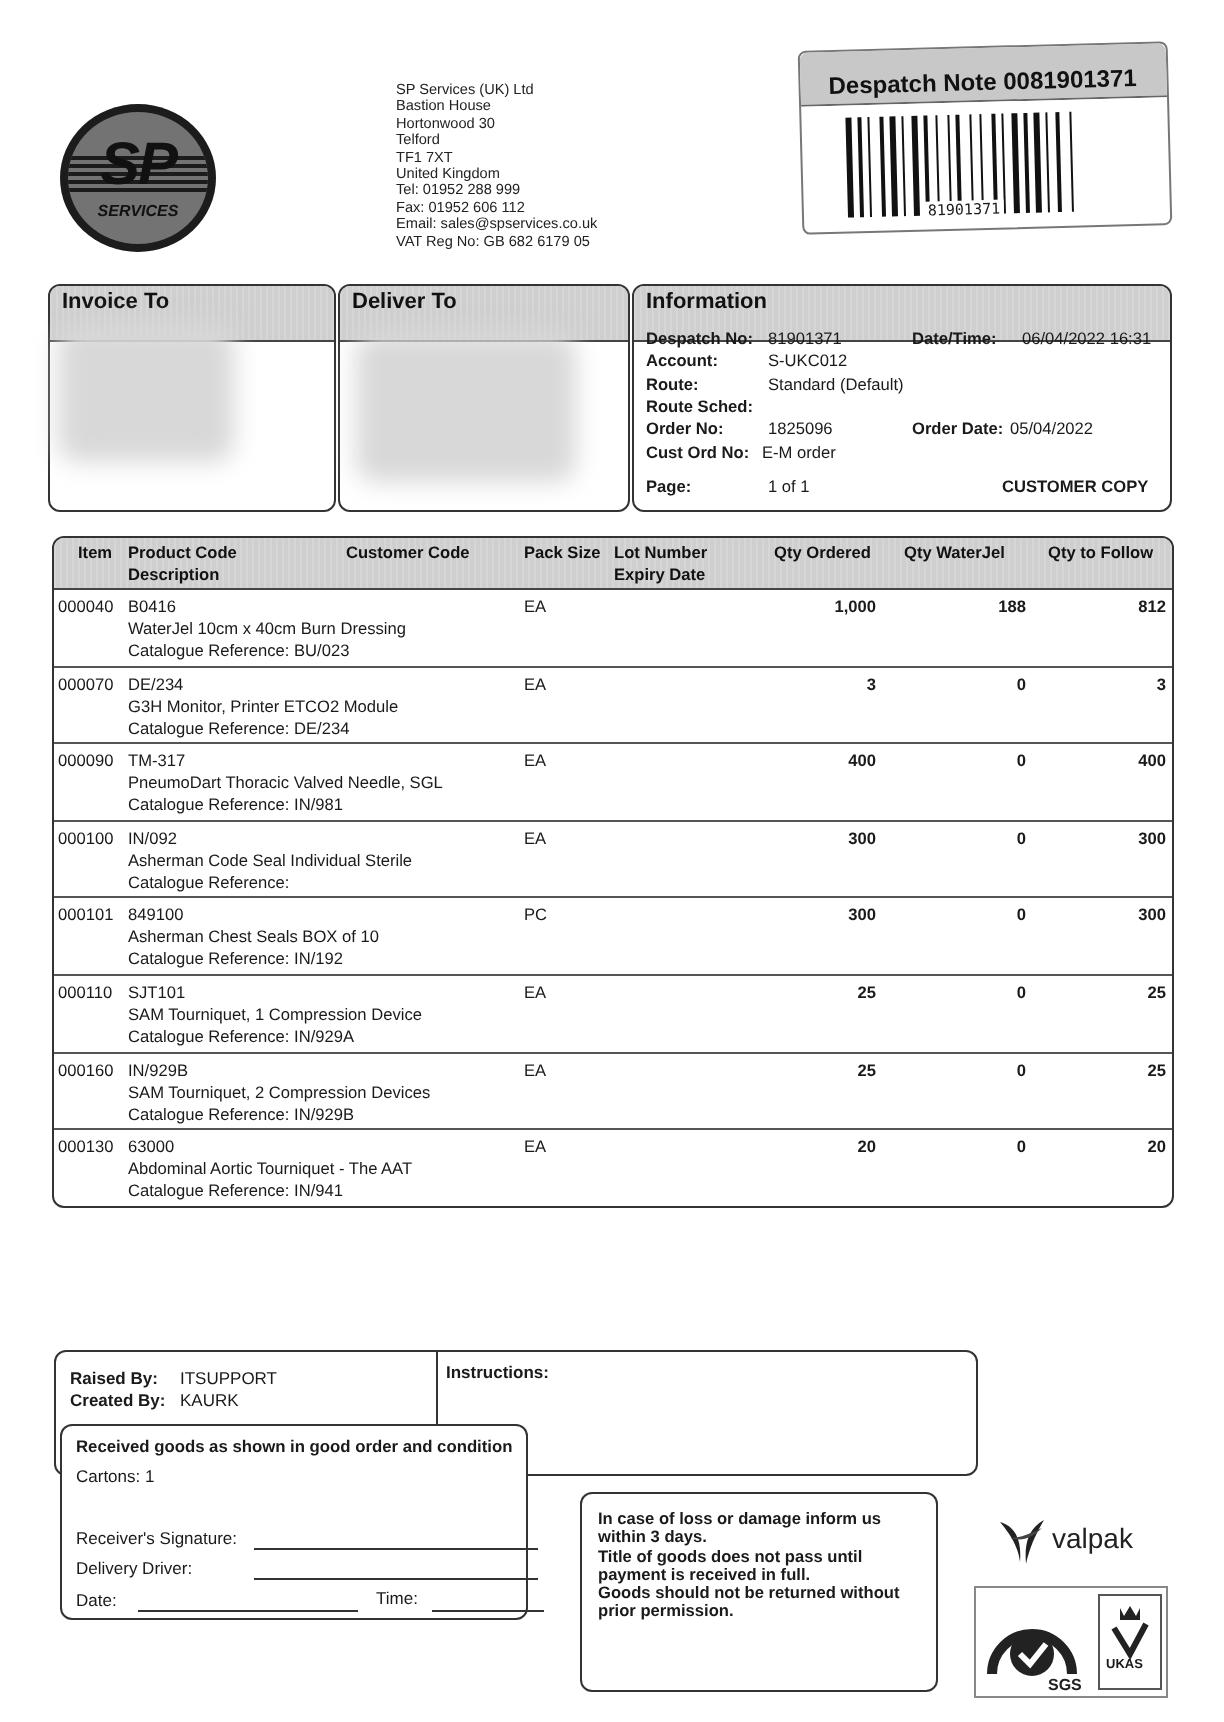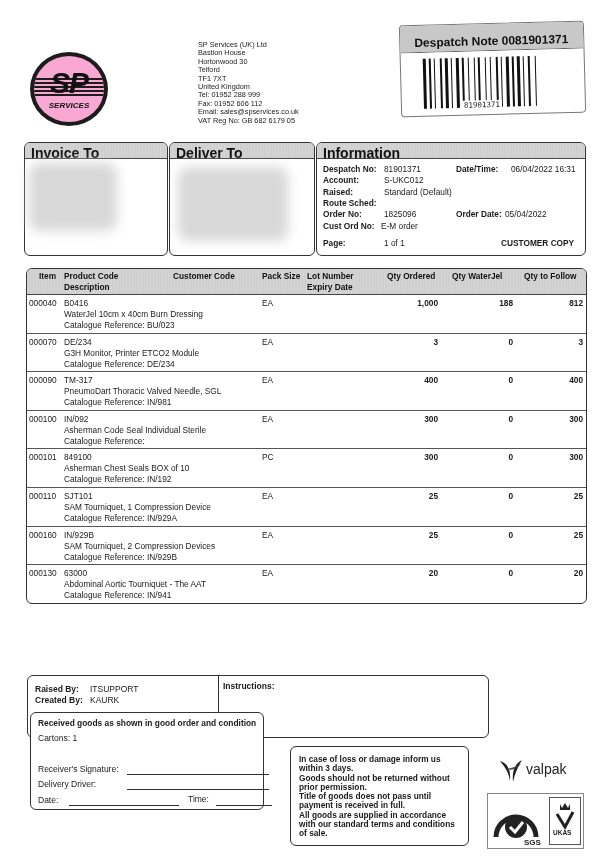--- a/index.html
+++ b/index.html
@@ -2,40 +2,40 @@
 <html><head>
 <meta charset="utf-8">
 <style>
   * { box-sizing: border-box; margin: 0; padding: 0; }
   html, body { width: 612px; height: 861px; background: #ffffff; overflow: hidden; }
   body { position: relative; font-family: "Liberation Sans", sans-serif; color: #1a1a1a; font-size: 8.5px; }
   .abs { position: absolute; }
 
   
   .logo { left: 30px; top: 52px; width: 78px; height: 74px; border-radius: 50%; background: #1c1c1c; }
-  .logo-inner { position: absolute; left: 4px; top: 4px; width: 70px; height: 66px; border-radius: 50%; background: #f9a8d4; overflow: hidden; }
+  .logo-inner { position: absolute; left: 4px; top: 4px; width: 70px; height: 66px; border-radius: 50%; background: #737373; overflow: hidden; }
   .logo-stripes { position: absolute; left: 0; top: 22px; width: 70px; height: 18px;
     background: repeating-linear-gradient(180deg, #1c1c1c 0 2px, transparent 2px 4px); }
   .logo-sp { position: absolute; left: 0; width: 70px; top: 10px; text-align: center; font-weight: bold; font-style: italic; font-size: 30px; color: #111; letter-spacing: -1px; }
   .logo-services { position: absolute; left: 0; width: 70px; top: 45px; text-align: center; font-weight: bold; font-style: italic; font-size: 8px; color: #111; }
 
   
   .company { left: 198px; top: 41px; font-size: 7.3px; line-height: 8.4px; color: #222; }
 
   
   .label { left: 400px; top: 23px; width: 185px; height: 92px; border: 1px solid #777; border-radius: 4px; background: #fff; transform: rotate(-1.5deg); }
   .label-top { position: absolute; left: 0; top: 0; width: 100%; height: 27px; background: #c8c8c8; border-bottom: 1px solid #666; border-radius: 4px 4px 0 0; }
   .label-title { position: absolute; left: 14px; top: 10px; font-weight: bold; font-size: 12px; color: #111; }
   .barcode { position: absolute; left: 22px; top: 33px; width: 130px; height: 50px; display: flex; align-items: stretch; gap: 1px; }
   .bar { background: #111; }
   .barcode-num { position: absolute; left: 60px; top: 76px; font-family: "DejaVu Sans Mono", monospace; font-size: 7.5px; background: #fff; padding: 0 2px; }
 
   
   .box { border: 1.3px solid #333; border-radius: 6px; background: #fff; }
-  .box-head { height: 16px; background: #cfcfcf; border-bottom: 1.3px solid #444; border-radius: 5px 5px 0 0; font-weight: bold; font-size: 14px; padding: 2px 6px; color: #111;
+  .box-head { height: 28px; background: #cfcfcf; border-bottom: 1.3px solid #444; border-radius: 5px 5px 0 0; font-weight: bold; font-size: 11px; padding: 2px 6px; color: #111;
     background-image: repeating-linear-gradient(90deg, rgba(255,255,255,0.15) 0 1px, transparent 1px 3px); }
   .blur { background: #d8d8d8; filter: blur(6px); border-radius: 10px; }
 
   .info-grid { position: absolute; left: 6px; top: 21px; font-size: 8.3px; line-height: 11.3px; }
   .lbl { font-weight: bold; }
 
   
   .tbl { left: 26px; top: 268px; width: 561px; height: 336px; }
   .tbl-head { height: 26px; background: #cfcfcf; border-bottom: 1.3px solid #444; border-radius: 5px 5px 0 0; position: relative;
     background-image: repeating-linear-gradient(90deg, rgba(255,255,255,0.15) 0 1px, transparent 1px 3px); }
@@ -141,21 +141,21 @@
   <div class="box-head">Information</div>
   <div class="info-grid" style="width:262px; height:90px;">
     <span class="abs lbl" style="left:0; top:0;">Despatch No:</span>
     <span class="abs" style="left:61px; top:0;">81901371</span>
     <span class="abs lbl" style="left:133px; top:0;">Date/Time:</span>
     <span class="abs" style="left:188px; top:0;">06/04/2022 16:31</span>
 
     <span class="abs lbl" style="left:0; top:11.3px;">Account:</span>
     <span class="abs" style="left:61px; top:11.3px;">S-UKC012</span>
 
-    <span class="abs lbl" style="left:0; top:22.6px;">Raised:</span>
+    <span class="abs lbl" style="left:0; top:22.6px;">Route:</span>
     <span class="abs" style="left:61px; top:22.6px;">Standard (Default)</span>
 
     <span class="abs lbl" style="left:0; top:33.9px;">Route Sched:</span>
 
     <span class="abs lbl" style="left:0; top:45.2px;">Order No:</span>
     <span class="abs" style="left:61px; top:45.2px;">1825096</span>
     <span class="abs lbl" style="left:133px; top:45.2px;">Order Date:</span>
     <span class="abs" style="left:182px; top:45.2px;">05/04/2022</span>
 
     <span class="abs lbl" style="left:0; top:56.5px;">Cust Ord No:</span>
@@ -281,23 +281,22 @@
   <span class="abs" style="left:7px; top:66px;">Delivery Driver:</span>
   <div class="sigline" style="left:96px; top:76px; width:142px;"></div>
   <span class="abs" style="left:7px; top:82px;">Date:</span>
   <div class="sigline" style="left:38px; top:92px; width:110px;"></div>
   <span class="abs" style="left:157px; top:81px;">Time:</span>
   <div class="sigline" style="left:185px; top:92px; width:56px;"></div>
 </div>
 
 <div class="abs box terms">
   <div>In case of loss or damage inform us within 3 days.</div>
+  <div>Title of goods does not pass until payment is received in full.</div>
   <div>Goods should not be returned without prior permission.</div>
-  <div>Title of goods does not pass until payment is received in full.</div>
-  <div>All goods are supplied in accordance with our standard terms and conditions of sale.</div>
 </div>
 
 <div class="abs" style="left:497px; top:755px; width:90px; height:30px;">
   <svg width="30" height="30" viewBox="0 0 30 30" style="position:absolute; left:0; top:0;">
     <path d="M3 6 C10 8, 14 14, 13 26 C12 18, 8 12, 3 6 Z" fill="#222"></path>
     <path d="M25 5 C18 9, 15 15, 16 27 C18 18, 21 12, 25 5 Z" fill="#222"></path>
     <path d="M8 14 C13 14, 18 12, 24 9 C19 14, 14 16, 8 14 Z" fill="#444"></path>
   </svg>
   <span class="abs" style="left:29px; top:6px; font-size:14px; color:#222;">valpak</span>
 </div>

